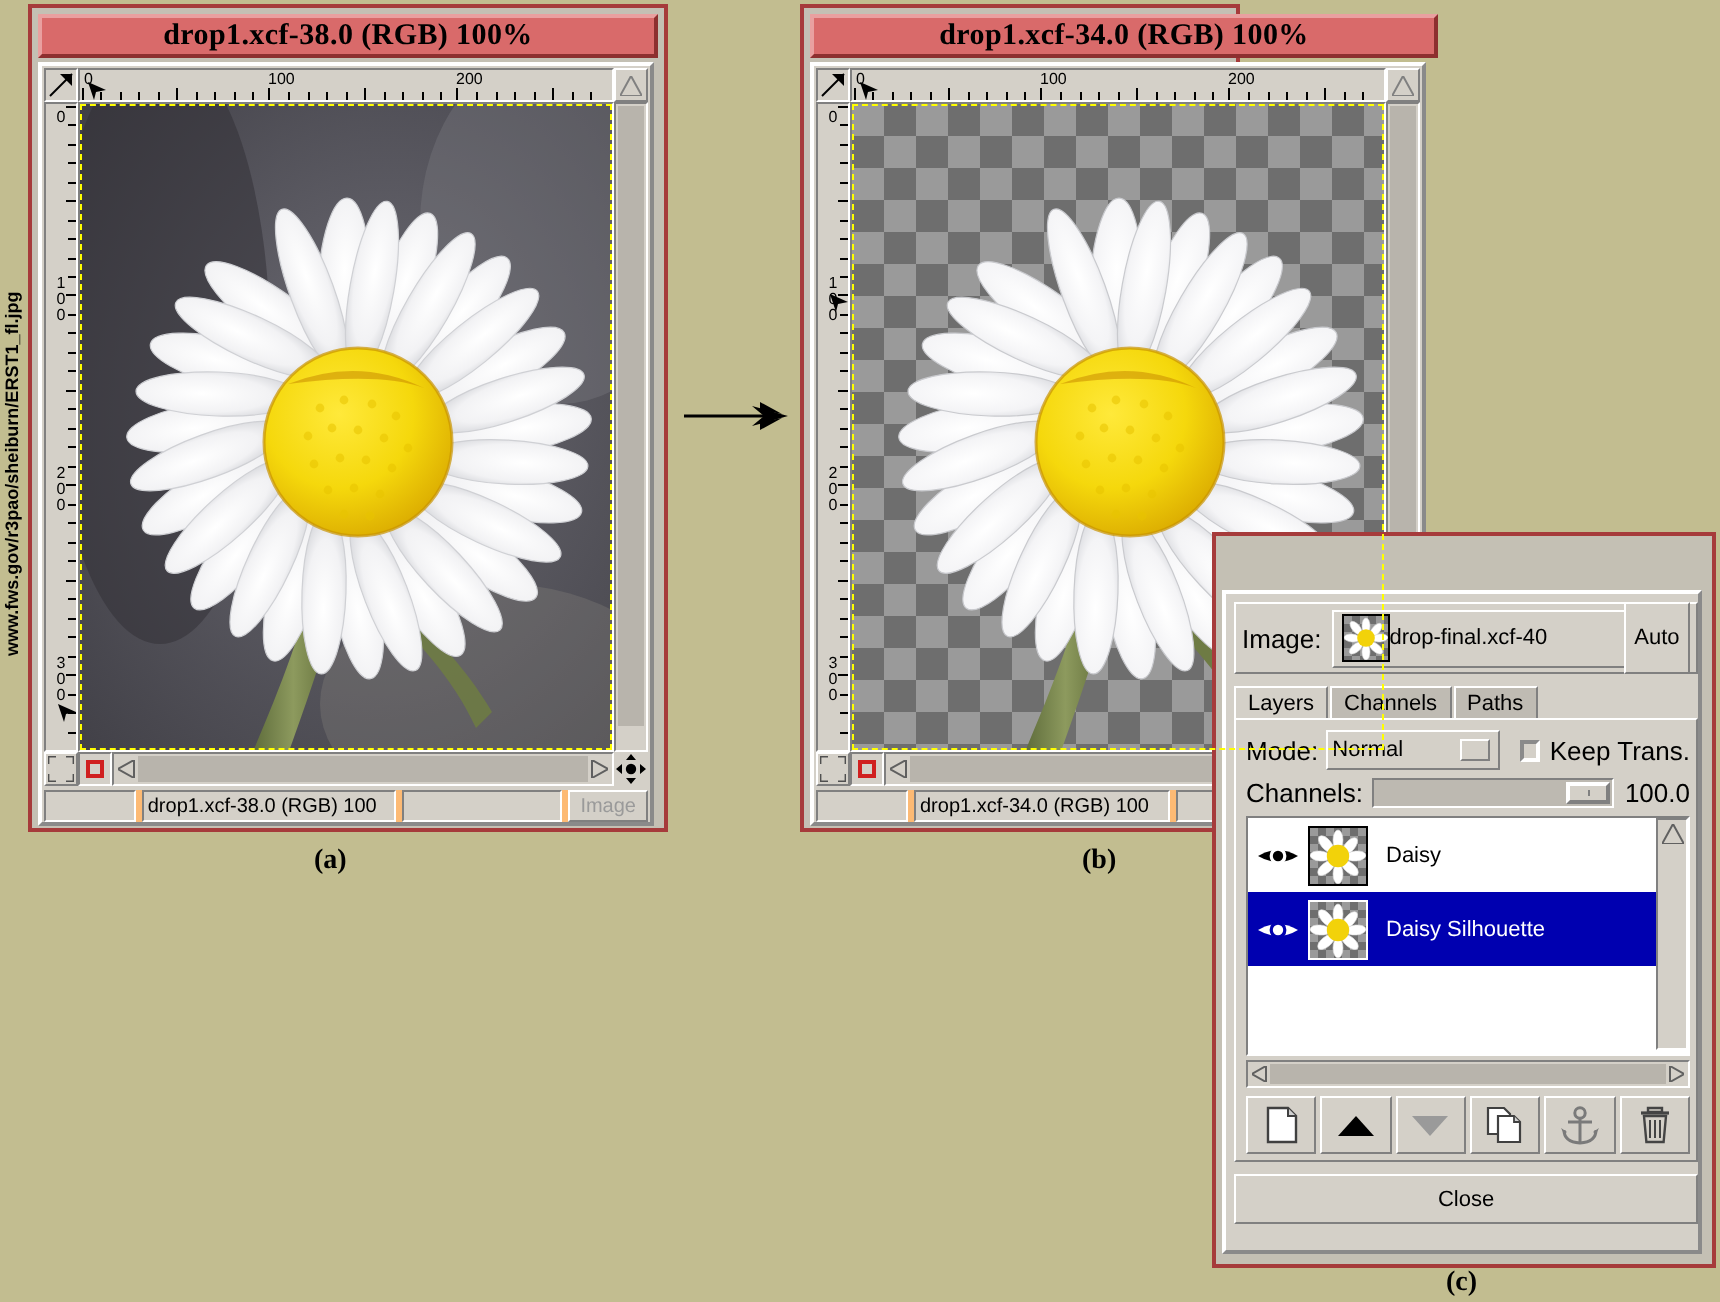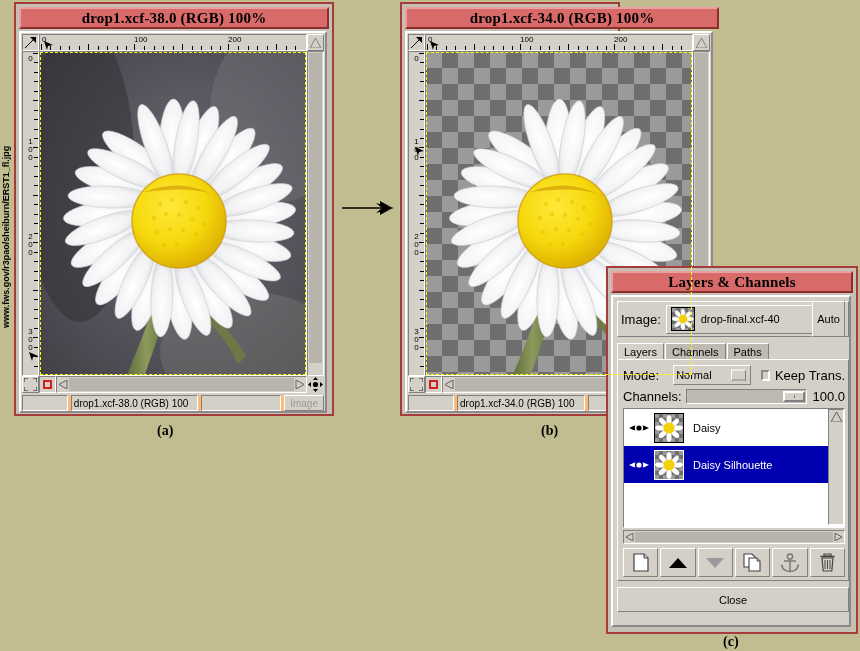--- a/index.html
+++ b/index.html
@@ -680,23 +680,20 @@
       </div>
     </div>
   </div>
 
   <div class="caption" style="left:157px;top:423px;">(a)</div>
   <div class="caption" style="left:541px;top:423px;">(b)</div>
   <div class="caption" style="left:723px;top:634px;">(c)</div>
 
   <div class="win-frame" style="left:606px;top:266px;width:252px;height:368px;">
 
-    <div class="titlebar">
-      <span>Layers &amp; Channels</span>
-    </div>
 
     <div class="body-area out" style="position:absolute;left:3px;top:27px;width:240px;height:332px;padding:4px;">
 
       <div class="ld-row out1" style="position:absolute;left:4px;top:4px;width:232px;height:36px;padding:0 3px;box-sizing:border-box;">
         <span class="lbl">Image:</span>
         <div class="combo out1" style="flex:1;height:29px;margin-left:5px;display:flex;align-items:center;">
           <div class="thumb" style="width:24px;height:24px;margin-left:2px;flex:none;">
             <svg width="22" height="22" viewBox="0 0 22 22" style="position:absolute;left:0;top:0;">
               <g fill="#ffffff" stroke="#d8d8d8" stroke-width="0.3">
                 <ellipse cx="11" cy="5" rx="2" ry="4"></ellipse>
@@ -704,21 +701,21 @@
                 <ellipse cx="18" cy="11" rx="2" ry="4" transform="rotate(85 18 11)"></ellipse>
                   <ellipse cx="16" cy="16" rx="2" ry="4" transform="rotate(130 16 16)"></ellipse>
                 <ellipse cx="11" cy="18" rx="2" ry="4"></ellipse>
                   <ellipse cx="6" cy="16" rx="2" ry="4" transform="rotate(50 6 16)"></ellipse>
                 <ellipse cx="4" cy="11" rx="2" ry="4" transform="rotate(95 4 11)"></ellipse>
                   <ellipse cx="6" cy="6" rx="2" ry="4" transform="rotate(140 6 6)"></ellipse>
               </g>
               <circle cx="11" cy="11" r="4.4" fill="#f2d20a"></circle>
             </svg>
           </div>
-          <span style="margin-left:6px;">drop-final.xcf-40</span>
+          <span style="">drop-final.xcf-40</span>
           <span class="combo-knob"></span>
         </div>
       </div>
 
       <div class="btn out1" style="position:absolute;left:199px;top:4px;width:33px;height:36px;z-index:3;">
         <span>Auto</span>
       </div>
 
       <div style="position:absolute;left:4px;top:45px;width:232px;height:239px;">
 
@@ -731,21 +728,21 @@
           </div>
           <div class="tab inactive">
             <span>Paths</span>
           </div>
         </div>
 
         <div class="out1" style="position:absolute;left:0;top:17px;width:232px;height:222px;background:#d4d0c8;">
 
           <div class="ld-row" style="position:absolute;left:5px;top:5px;width:222px;height:20px;">
             <span class="lbl">Mode:</span>
-            <div class="combo out1" style="width:104px;height:20px;margin-left:14px;">
+            <div class="combo out1" style="width:104px;height:20px;margin-left:4px;">
               <span>Normal</span>
               <span class="combo-knob"></span>
             </div>
             <div class="checkbox" style="margin-left:10px;"></div>
             <span class="lbl" style="margin-left:5px;">Keep Trans.</span>
           </div>
 
           <div class="ld-row" style="position:absolute;left:5px;top:28px;width:222px;height:16px;">
             <span class="lbl">Channels:</span>
             <div class="slider-trough in1" style="width:133px;height:15px;margin-left:4px;">

